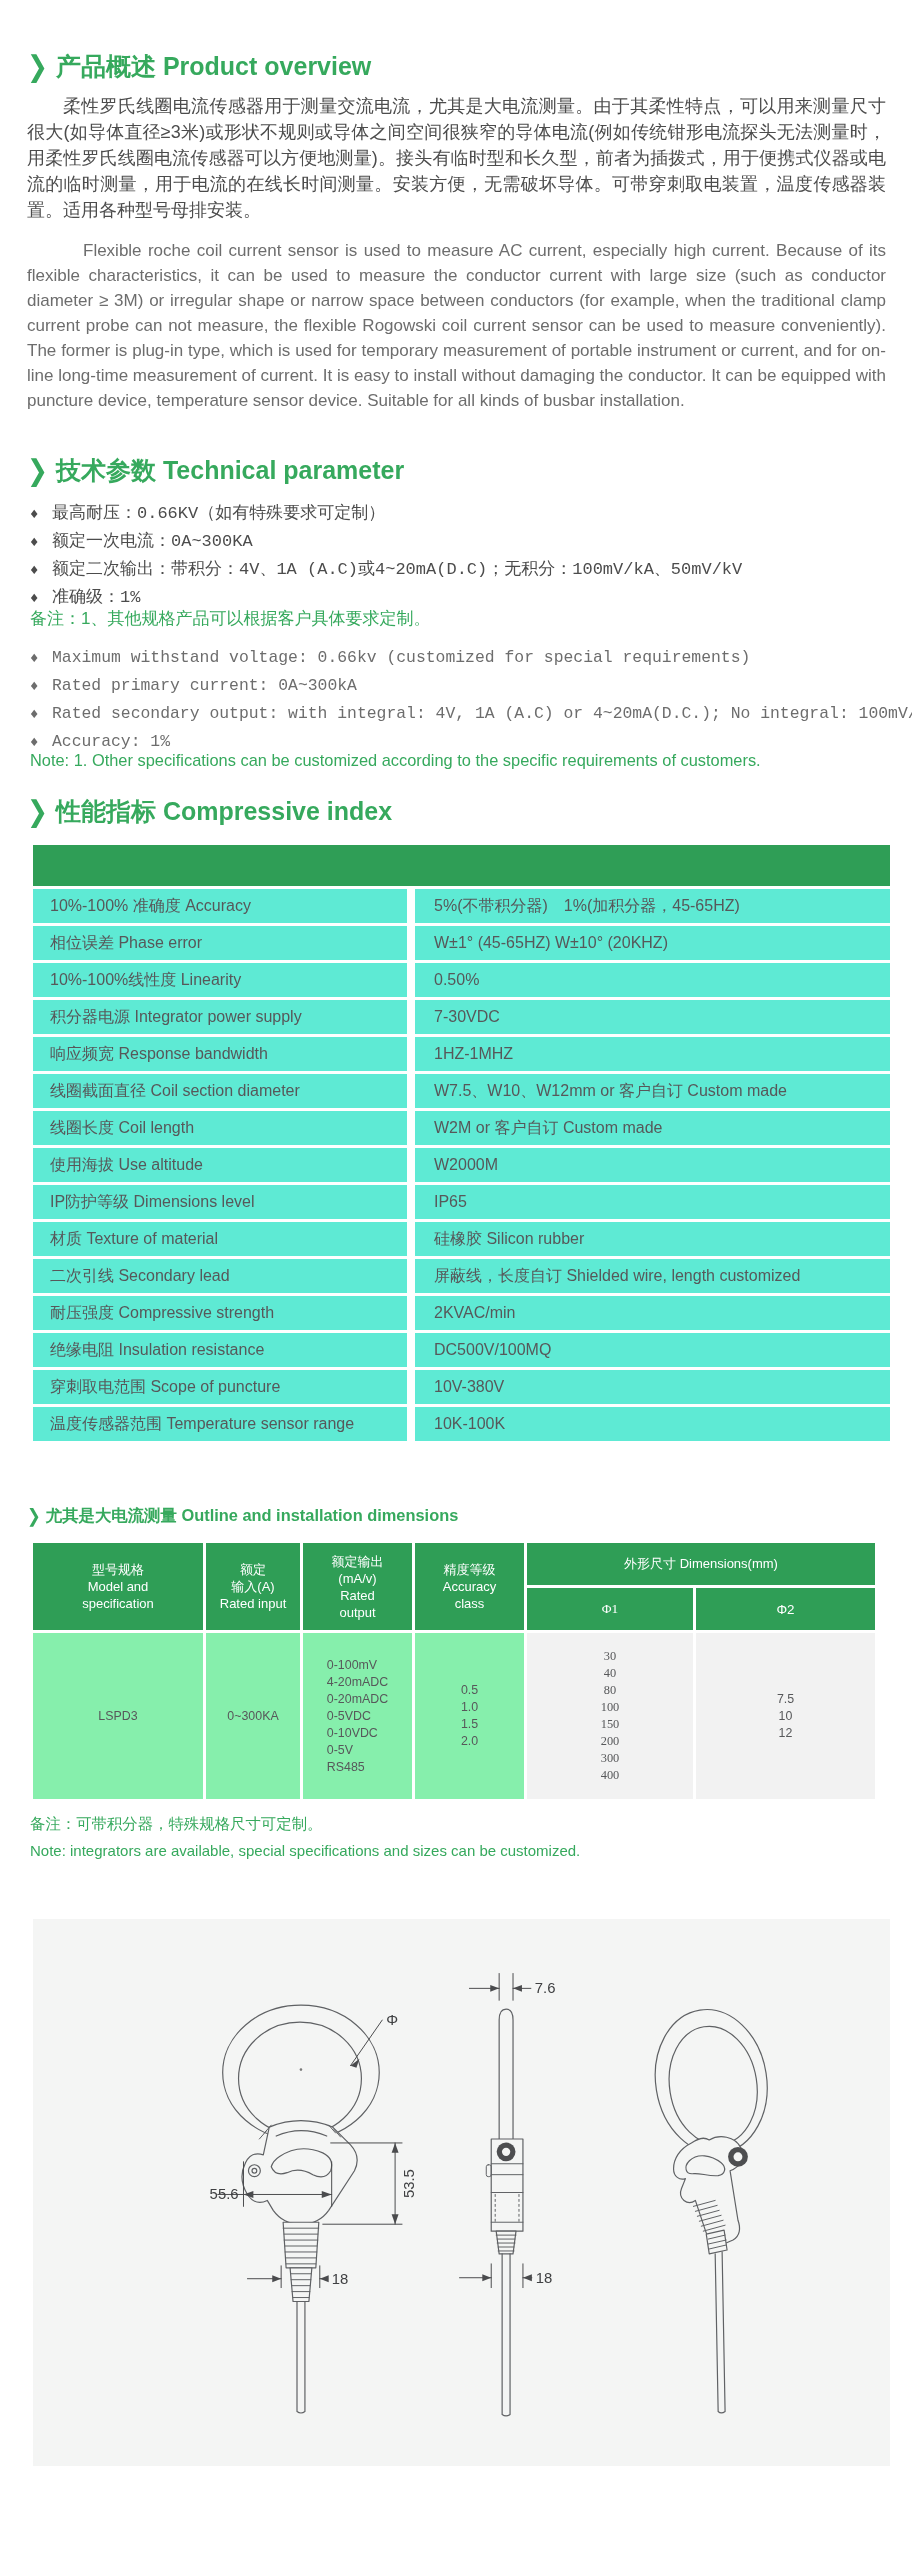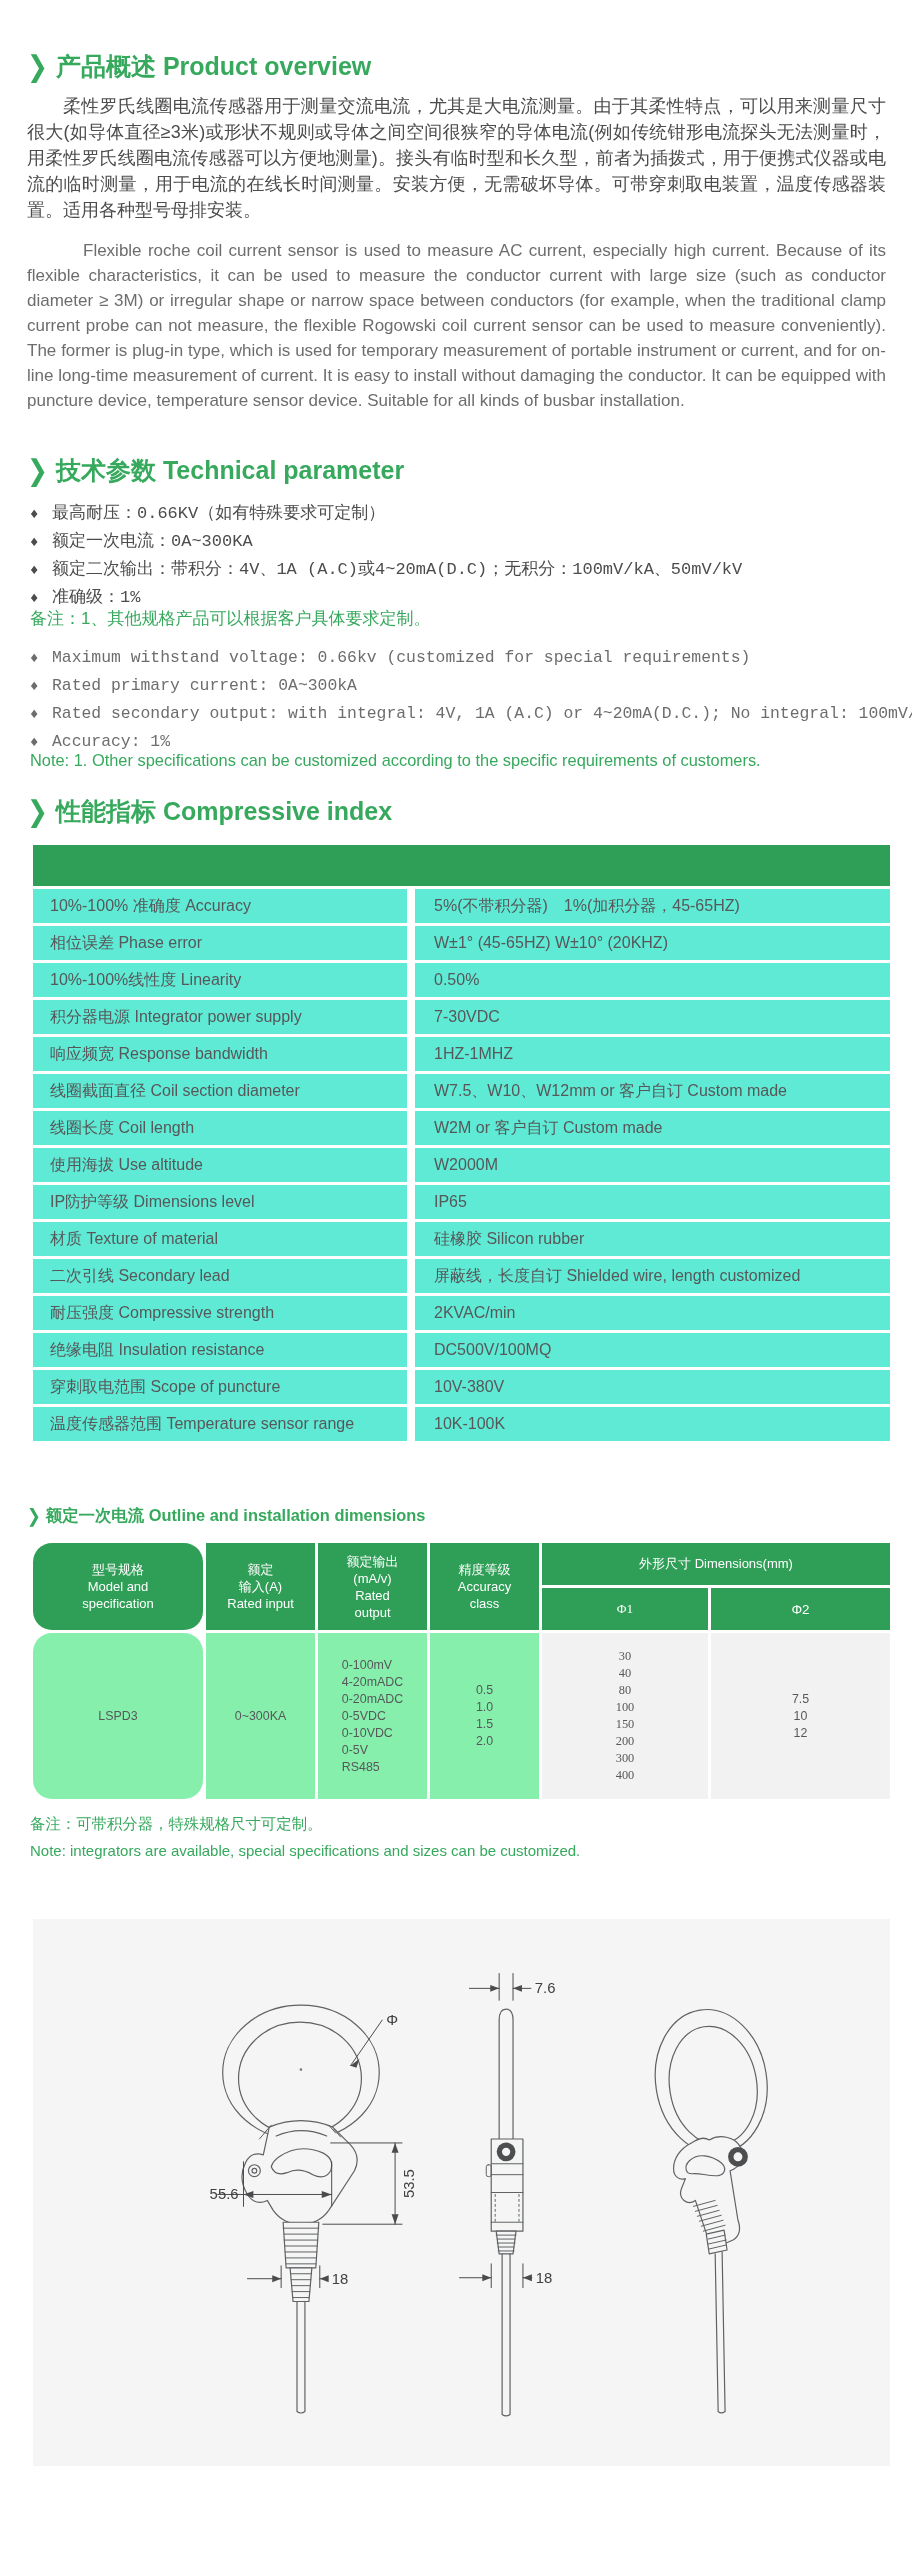--- a/index.html
+++ b/index.html
@@ -33,21 +33,21 @@
   .t1-band{height:41px;background:#2f9e56;}
   .t1-row{display:flex;margin-top:3px;height:34px;}
   .t1-cell{background:#5eead4;display:flex;align-items:center;color:#57585a;font-size:16px;}
   .t1-lab{width:357px;padding-left:17px;margin-right:8px;}
   .t1-val{flex:1;padding-left:19px;}
   
   .t2{position:absolute;top:1543px;left:33px;width:857px;}
   .t2-head{display:flex;height:87px;}
   .t2-hcell{background:#2f9e56;color:#fff;font-size:13px;line-height:17px;
             display:flex;align-items:center;justify-content:center;text-align:center;white-space:pre-line;}
-  .t2-c1{width:170px;border-radius:19px;} .t2-c2{width:109px;} .t2-c3{width:109px;} .t2-c4{width:109px;}
+  .t2-c1{width:170px;} .t2-c2{width:94px;} .t2-c3{width:109px;} .t2-c4{width:109px;}
   .gap{width:3px;background:#fff;flex:0 0 3px;}
   .t2-right{width:348px;display:flex;flex-direction:column;}
   .t2-dims{height:42px;background:#2f9e56;color:#fff;display:flex;align-items:center;justify-content:center;font-size:13px;}
   .t2-phirow{display:flex;margin-top:3px;flex:1;}
   .t2-phi1{width:166px;font-family:Liberation Serif, serif;} .t2-phi2{width:179px;}
   .t2-phi1,.t2-phi2{background:#2f9e56;color:#fff;display:flex;align-items:center;justify-content:center;font-size:13.4px;}
   .t2-body{display:flex;margin-top:3px;height:166px;}
   .t2-bcell{background:#86efac;color:#57585a;font-size:12.4px;line-height:17px;
             display:flex;align-items:center;justify-content:center;text-align:center;white-space:pre-line;}
   .t2-bcell.left{text-align:left;}
@@ -148,21 +148,21 @@
         <div class="t1-cell t1-lab">穿刺取电范围 Scope of puncture</div>
         <div class="t1-cell t1-val">10V-380V</div>
       </div>
     <div class="t1-row">
         <div class="t1-cell t1-lab">温度传感器范围 Temperature sensor range</div>
         <div class="t1-cell t1-val">10K-100K</div>
       </div>
   </div>
 
   <div class="hd hd4">
-    <span class="arrow">❯</span><span>额定一次电流</span>&nbsp;<span>Outline and installation dimensions</span>
+    <span class="arrow">❯</span><span>尤其是大电流测量</span>&nbsp;<span>Outline and installation dimensions</span>
   </div>
 
   <div class="t2">
     <div class="t2-head">
       <div class="t2-hcell t2-c1">型号规格
 Model and
 specification</div>
         <div class="gap"></div>
       <div class="t2-hcell t2-c2">额定
 输入(A)

